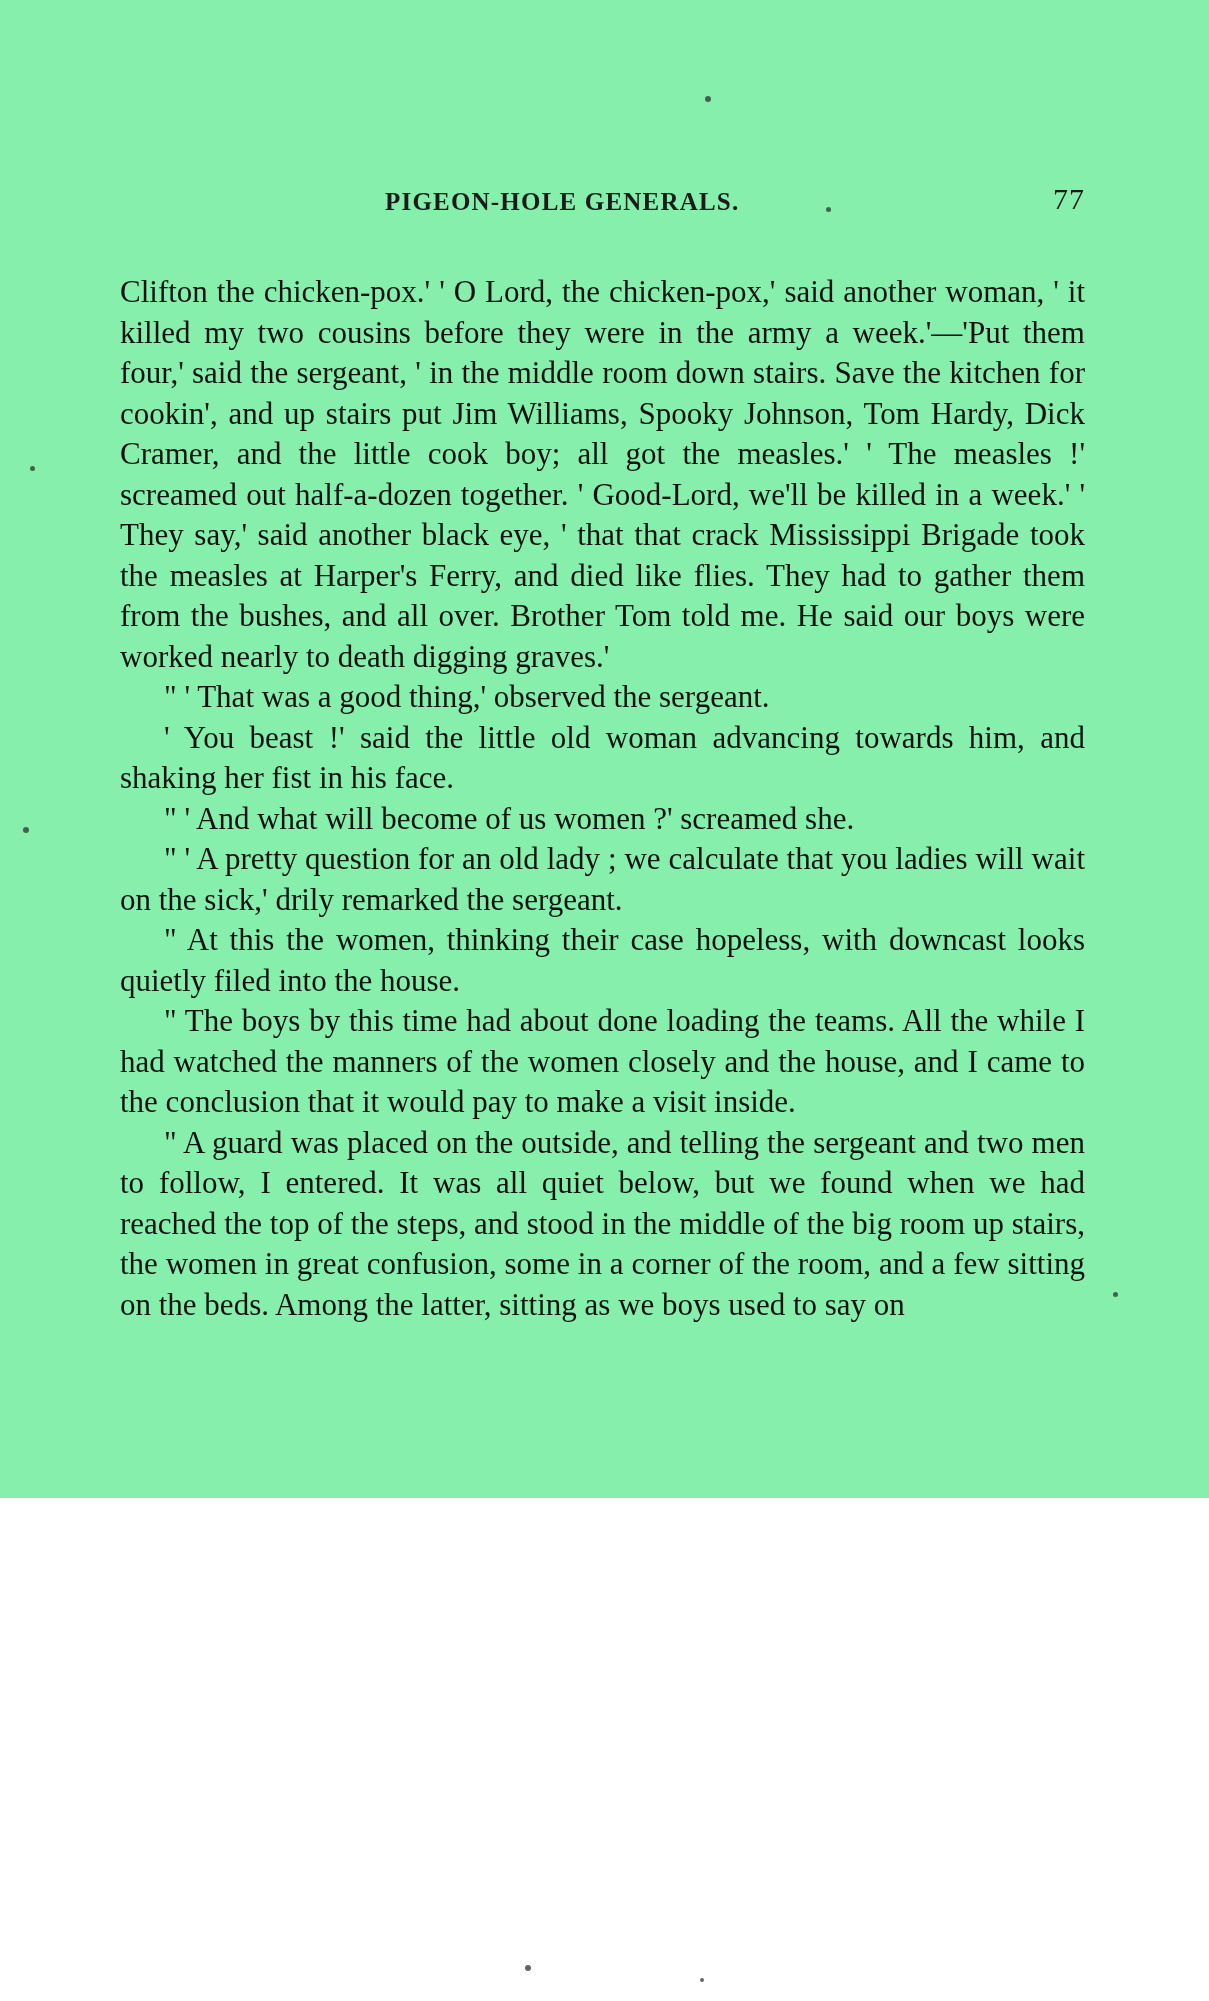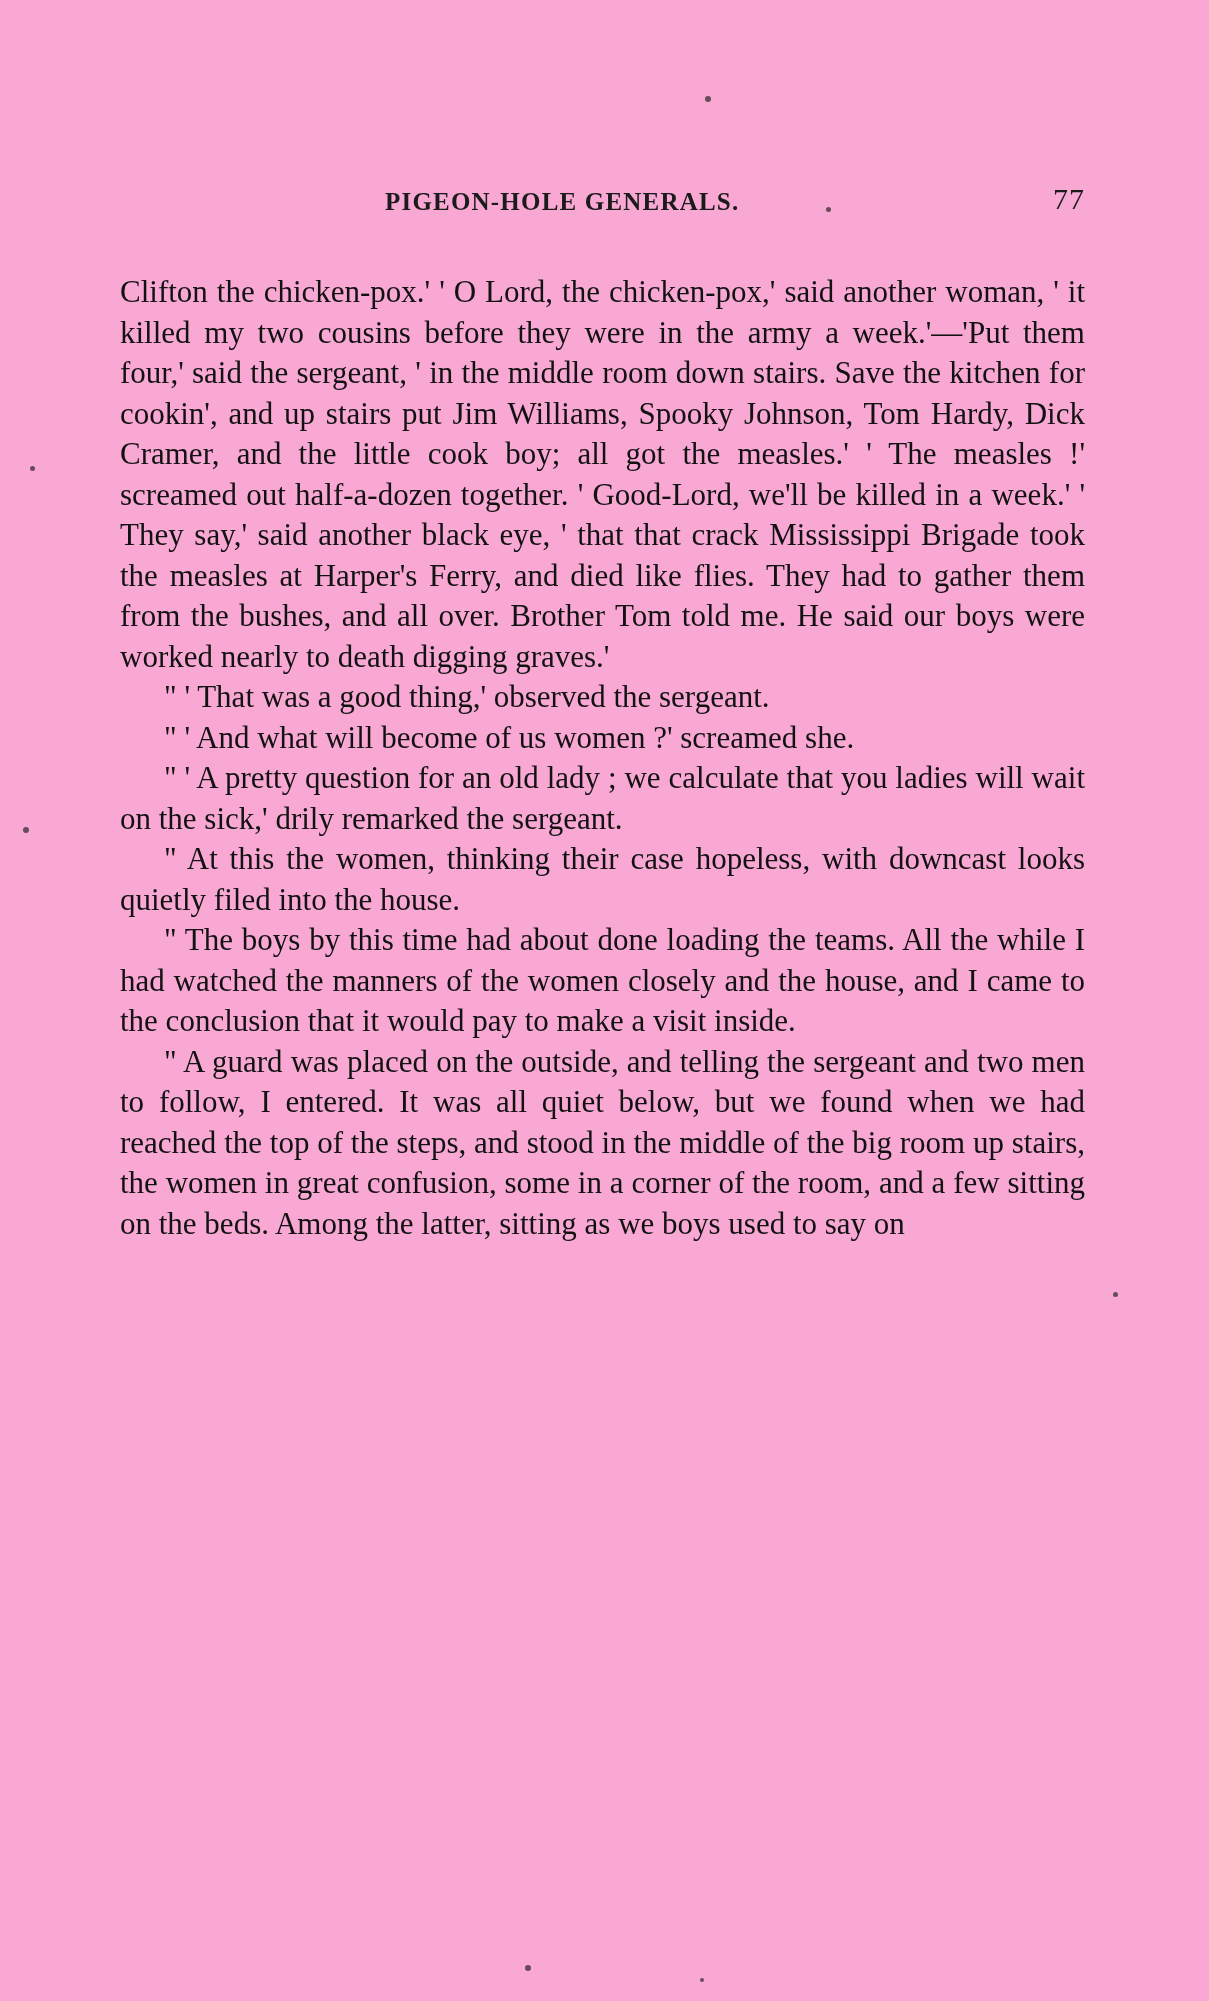--- a/index.html
+++ b/index.html
@@ -12,22 +12,22 @@
     height: 2001px;
     position: relative;
     font-family: "Liberation Serif", serif;
     color: #1a1a1a;
     overflow: hidden;
   }
   .page {
     position: absolute;
     top: 0; left: 0;
     width: 1209px;
-    height: 2001px;
-    background: #f9a8d4;
+    height: 1498px;
+    background: #86efac;
   }
   .header {
     position: absolute;
     top: 188px;
     left: 125px;
     width: 960px;
     display: flex;
     align-items: baseline;
     justify-content: flex-start;
   }
@@ -81,20 +81,21 @@
 <div class="page">
 
   <div class="header">
     <span class="running-head">PIGEON-HOLE GENERALS.</span>
     <span class="folio">77</span>
   </div>
 
   <div class="body-text">
     <p>Clifton the chicken-pox.'  ' O Lord, the chicken-pox,' said another woman, ' it killed my two cousins before they were in the army a week.'—'Put them four,' said the sergeant, ' in the middle room down stairs. Save the kitchen for cookin', and up stairs put Jim Williams, Spooky Johnson, Tom Hardy, Dick Cramer, and the little cook boy; all got the measles.' ' The measles !' screamed out half-a-dozen together. ' Good-Lord, we'll be killed in a week.'  ' They say,' said another black eye, ' that that crack Mississippi Brigade took the measles at Harper's Ferry, and died like flies.  They had to gather them from the bushes, and all over.  Brother Tom told me.  He said our boys were worked nearly to death digging graves.'</p>
     <p class="indent">" ' That was a good thing,' observed the sergeant.</p>
+    <p class="indent">' You beast !' said the little old woman advancing towards him, and shaking her fist in his face.</p>
     <p class="indent">" ' And what will become of us women ?' screamed she.</p>
     <p class="indent">" ' A pretty question for an old lady ; we calculate that you ladies will wait on the sick,' drily remarked the sergeant.</p>
     <p class="indent">" At this the women, thinking their case hopeless, with downcast looks quietly filed into the house.</p>
     <p class="indent">" The boys by this time had about done loading the teams.  All the while I had watched the manners of the women closely and the house, and I came to the conclusion that it would pay to make a visit inside.</p>
     <p class="indent">" A guard was placed on the outside, and telling the sergeant and two men to follow, I entered.  It was all quiet below, but we found when we had reached the top of the steps, and stood in the middle of the big room up stairs, the women in great confusion, some in a corner of the room, and a few sitting on the beds. Among the latter, sitting as we boys used to say on</p>
   </div>
 
   <div id="speck-layer">
       <div class="speck" style="left: 705px; top: 96px; width: 6px; height: 6px;"></div>
       <div class="speck" style="left: 826px; top: 207px; width: 5px; height: 5px;"></div>

